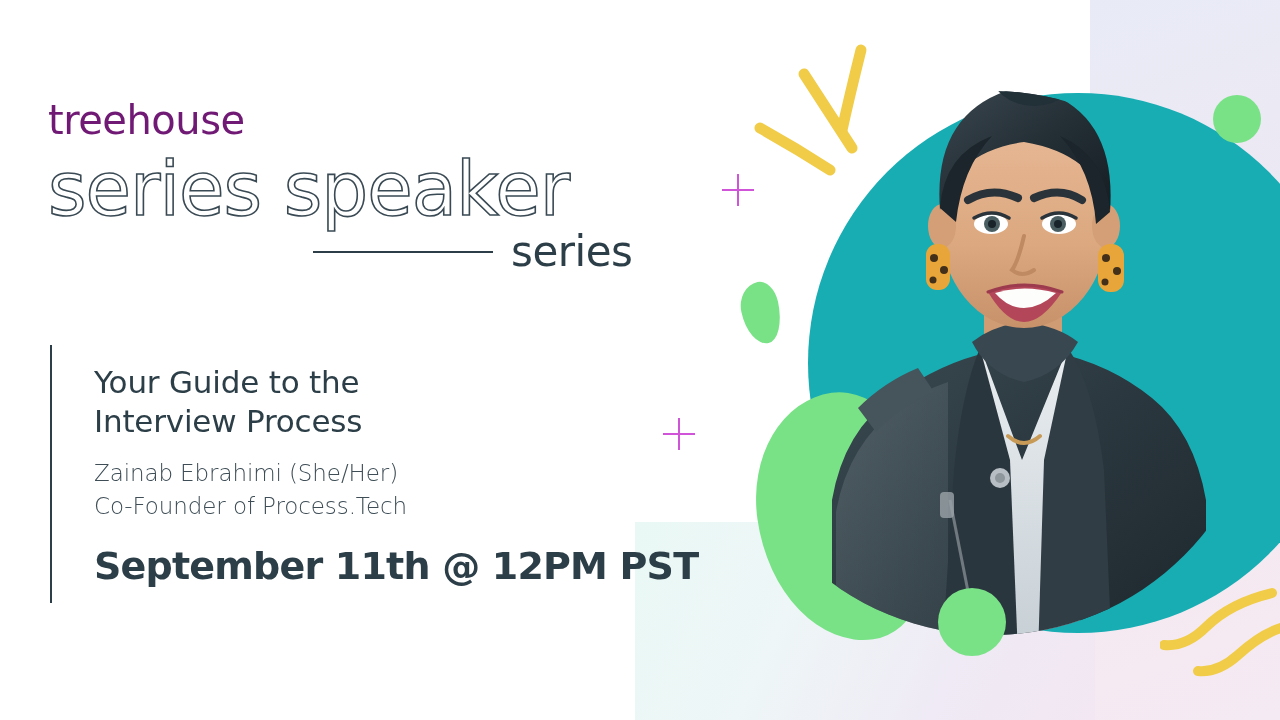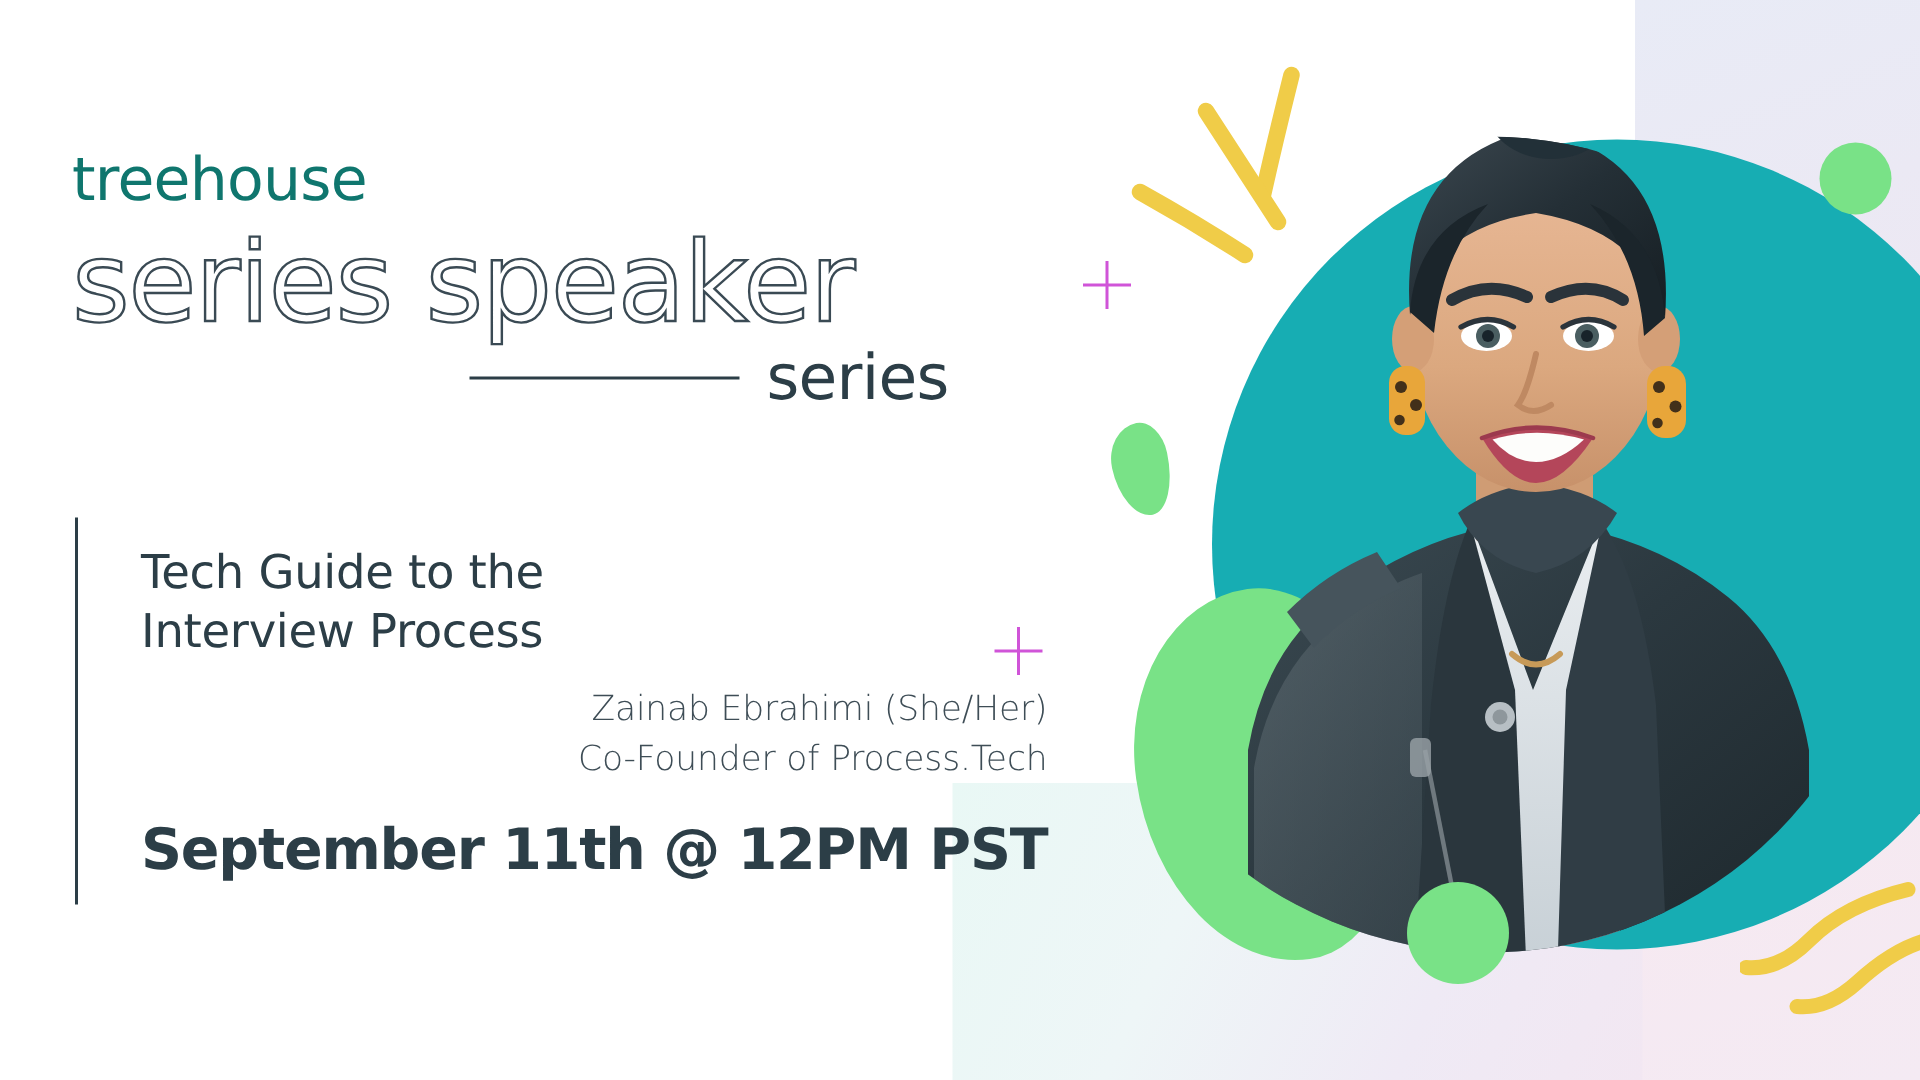--- a/index.html
+++ b/index.html
@@ -66,21 +66,21 @@
     content:""; position:absolute; background:#d054d8;
   }
   .plus::before { left:50%; top:0; width:2px; height:100%; transform:translateX(-50%); }
   .plus::after  { top:50%; left:0; height:2px; width:100%; transform:translateY(-50%); }
   .plus-1 { left:722px; top:174px; width:32px; height:32px; }
   .plus-2 { left:663px; top:418px; width:32px; height:32px; }
 
   
   .brandblock { position:absolute; left:48px; top:100px; width:600px; }
   .wordmark {
-    font-size:40px; font-weight:400; color:#0f766e;
+    font-size:40px; font-weight:400; color:#701a75;
     letter-spacing:-0.5px; line-height:1;
   }
   .bigtitle {
     margin-top:12px;
     font-size:74px; line-height:1.02; font-weight:400;
     letter-spacing:-1px;
     color:transparent;
     -webkit-text-stroke:1.6px #3a4a54;
     text-shadow:none;
   }
@@ -98,21 +98,20 @@
     padding-left:42px; height:258px;
     display:flex; flex-direction:column; justify-content:flex-start;
   }
   .talk-title {
     font-size:31px; line-height:1.26; font-weight:400; color:#2c3e47;
     letter-spacing:-0.2px; margin-top:18px;
   }
   .speaker-name, .speaker-role {
     font-size:23px; line-height:1.42; font-weight:300; color:#3e4d56;
     letter-spacing:-0.1px;
-    text-align:right;
   }
   .speaker-name { margin-top:16px; }
   .event-date {
     margin-top:22px;
     font-size:38px; font-weight:700; color:#2c3e47; letter-spacing:-0.8px;
   }
 </style>
 </head>
 <body>
 
@@ -255,21 +254,21 @@
     <div class="wordmark">treehouse</div>
     <div class="bigtitle">series speaker</div>
     <div class="seriesrow">
       <div class="series-rule"></div>
       <div class="series-word">series</div>
     </div>
   </div>
 
   <div class="infoblock">
     <div class="talk-title">
-      <span>Tech Guide to the</span><br>
+      <span>Your Guide to the</span><br>
       <span>Interview Process</span>
     </div>
     <div class="speaker-name">Zainab Ebrahimi (She/Her)</div>
     <div class="speaker-role">Co-Founder of Process.Tech</div>
     <div class="event-date">September 11th @ 12PM PST</div>
   </div>
 
 </div>
 
 </body></html>

